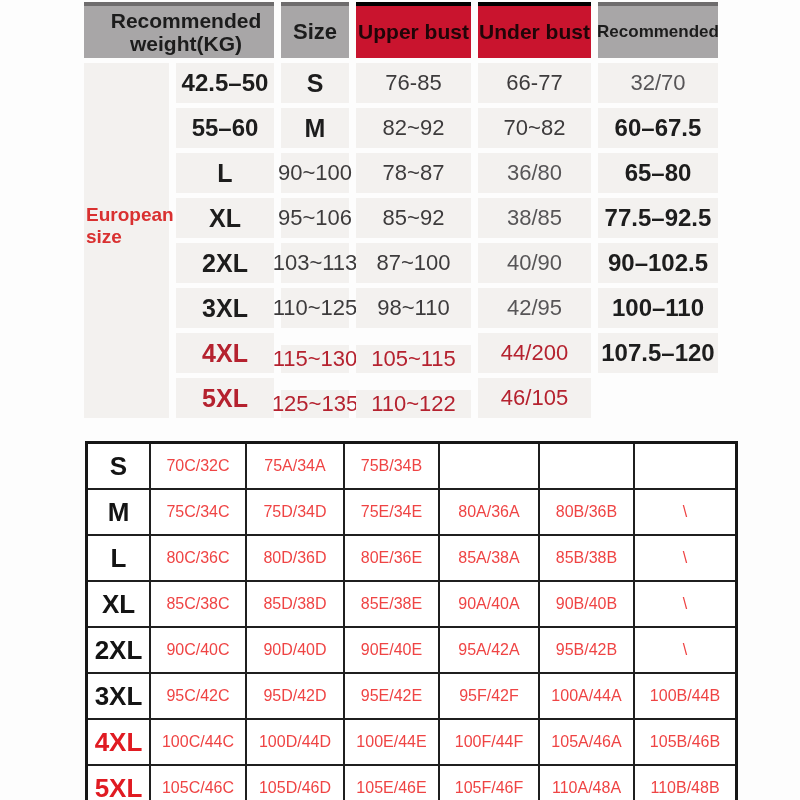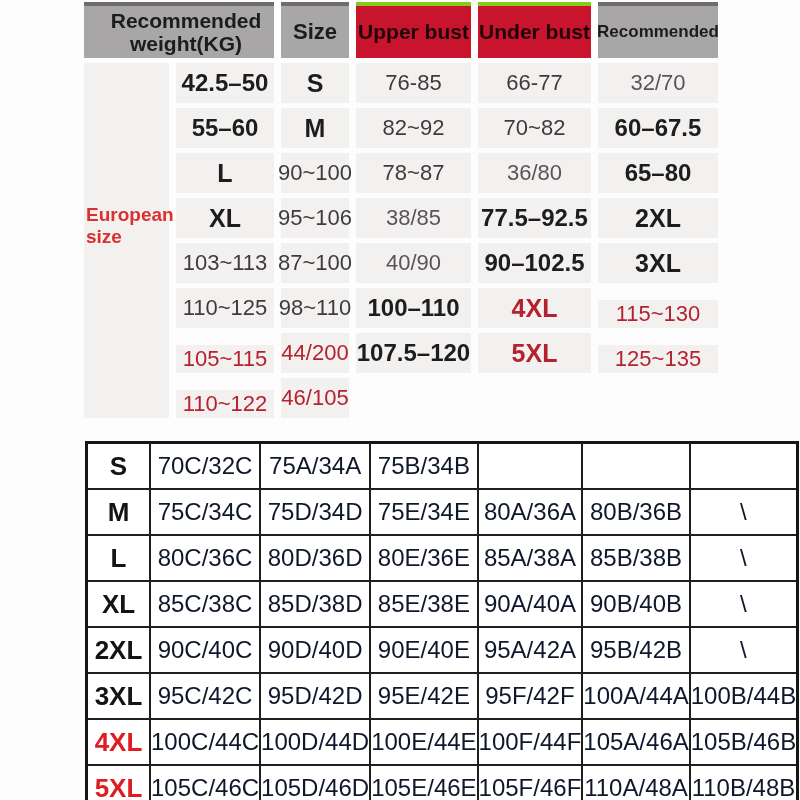--- a/index.html
+++ b/index.html
@@ -19,21 +19,21 @@
     grid-template-columns:85px 98px 68px 115px 113px 120px;
     grid-template-rows:56px repeat(8,40px);
     gap:5px 7px;
   }
   .sg .h{
     display:flex;align-items:center;justify-content:center;
     font-weight:bold;color:#1c1c1c;text-align:center;line-height:1.1;
     grid-row:1;
   }
   .sg .h.gray{background:var(--gray-header);border-top:4px solid #6e6c6d;}
-  .sg .h.red{background:var(--red-header);border-top:4px solid #84cc16;color:#200508;}
+  .sg .h.red{background:var(--red-header);border-top:4px solid #000000;color:#200508;}
   .sg .h1{grid-column:1/3;font-size:21px;justify-content:flex-start;padding-left:14px;}
   .sg .h2{grid-column:3;font-size:22px;}
   .sg .h3{grid-column:4;font-size:21px;}
   .sg .h4{grid-column:5;font-size:21px;}
   .sg .h5{grid-column:6;font-size:17px;}
 
   .sg .c{
     background:var(--cell-bg);
     display:flex;align-items:center;justify-content:center;
     color:#3d3b3c;
@@ -58,21 +58,21 @@
   .cup{
     position:absolute;left:81px;top:441px;
     border-collapse:collapse;
     table-layout:fixed;
     background:#fff;
     border:3px solid #161616;
   }
   .cup td,.cup th{
     border:2px solid #1f1f1f;
     text-align:center;vertical-align:middle;
-    font-size:24px;color:#0f172a;
+    font-size:16px;color:#ef4444;
     padding:0;height:44px;overflow:hidden;
   }
   .cup th{font-size:26px;font-weight:bold;color:#141414;}
   .cup tr.hl th{color:var(--bright-red);}
   .cup tr > *:nth-child(1){width:61px;}
   .cup tr > *:nth-child(2){width:94px;}
   .cup tr > *:nth-child(3){width:96px;}
   .cup tr > *:nth-child(4){width:93px;}
   .cup tr > *:nth-child(5){width:98px;}
   .cup tr > *:nth-child(6){width:93px;}
@@ -102,30 +102,32 @@
       <div class="c b">82~92</div>
       <div class="c b">70~82</div>
       <div class="c w">60–67.5</div>
       <div class="c s">L</div>
       <div class="c b">90~100</div>
       <div class="c b">78~87</div>
       <div class="c r">36/80</div>
       <div class="c w">65–80</div>
       <div class="c s">XL</div>
       <div class="c b">95~106</div>
+      <div class="c b">85~92</div>
       <div class="c r">38/85</div>
       <div class="c w">77.5–92.5</div>
       <div class="c s">2XL</div>
       <div class="c b">103~113</div>
       <div class="c b">87~100</div>
       <div class="c r">40/90</div>
       <div class="c w">90–102.5</div>
       <div class="c s">3XL</div>
       <div class="c b">110~125</div>
       <div class="c b">98~110</div>
+      <div class="c r">42/95</div>
       <div class="c w hl">100–110</div>
       <div class="c s hl">4XL</div>
       <div class="c b hl">115~130</div>
       <div class="c b hl">105~115</div>
       <div class="c r hl">44/200</div>
       <div class="c w hl">107.5–120</div>
       <div class="c s hl">5XL</div>
       <div class="c b hl">125~135</div>
       <div class="c b hl">110~122</div>
       <div class="c r hl">46/105</div>

